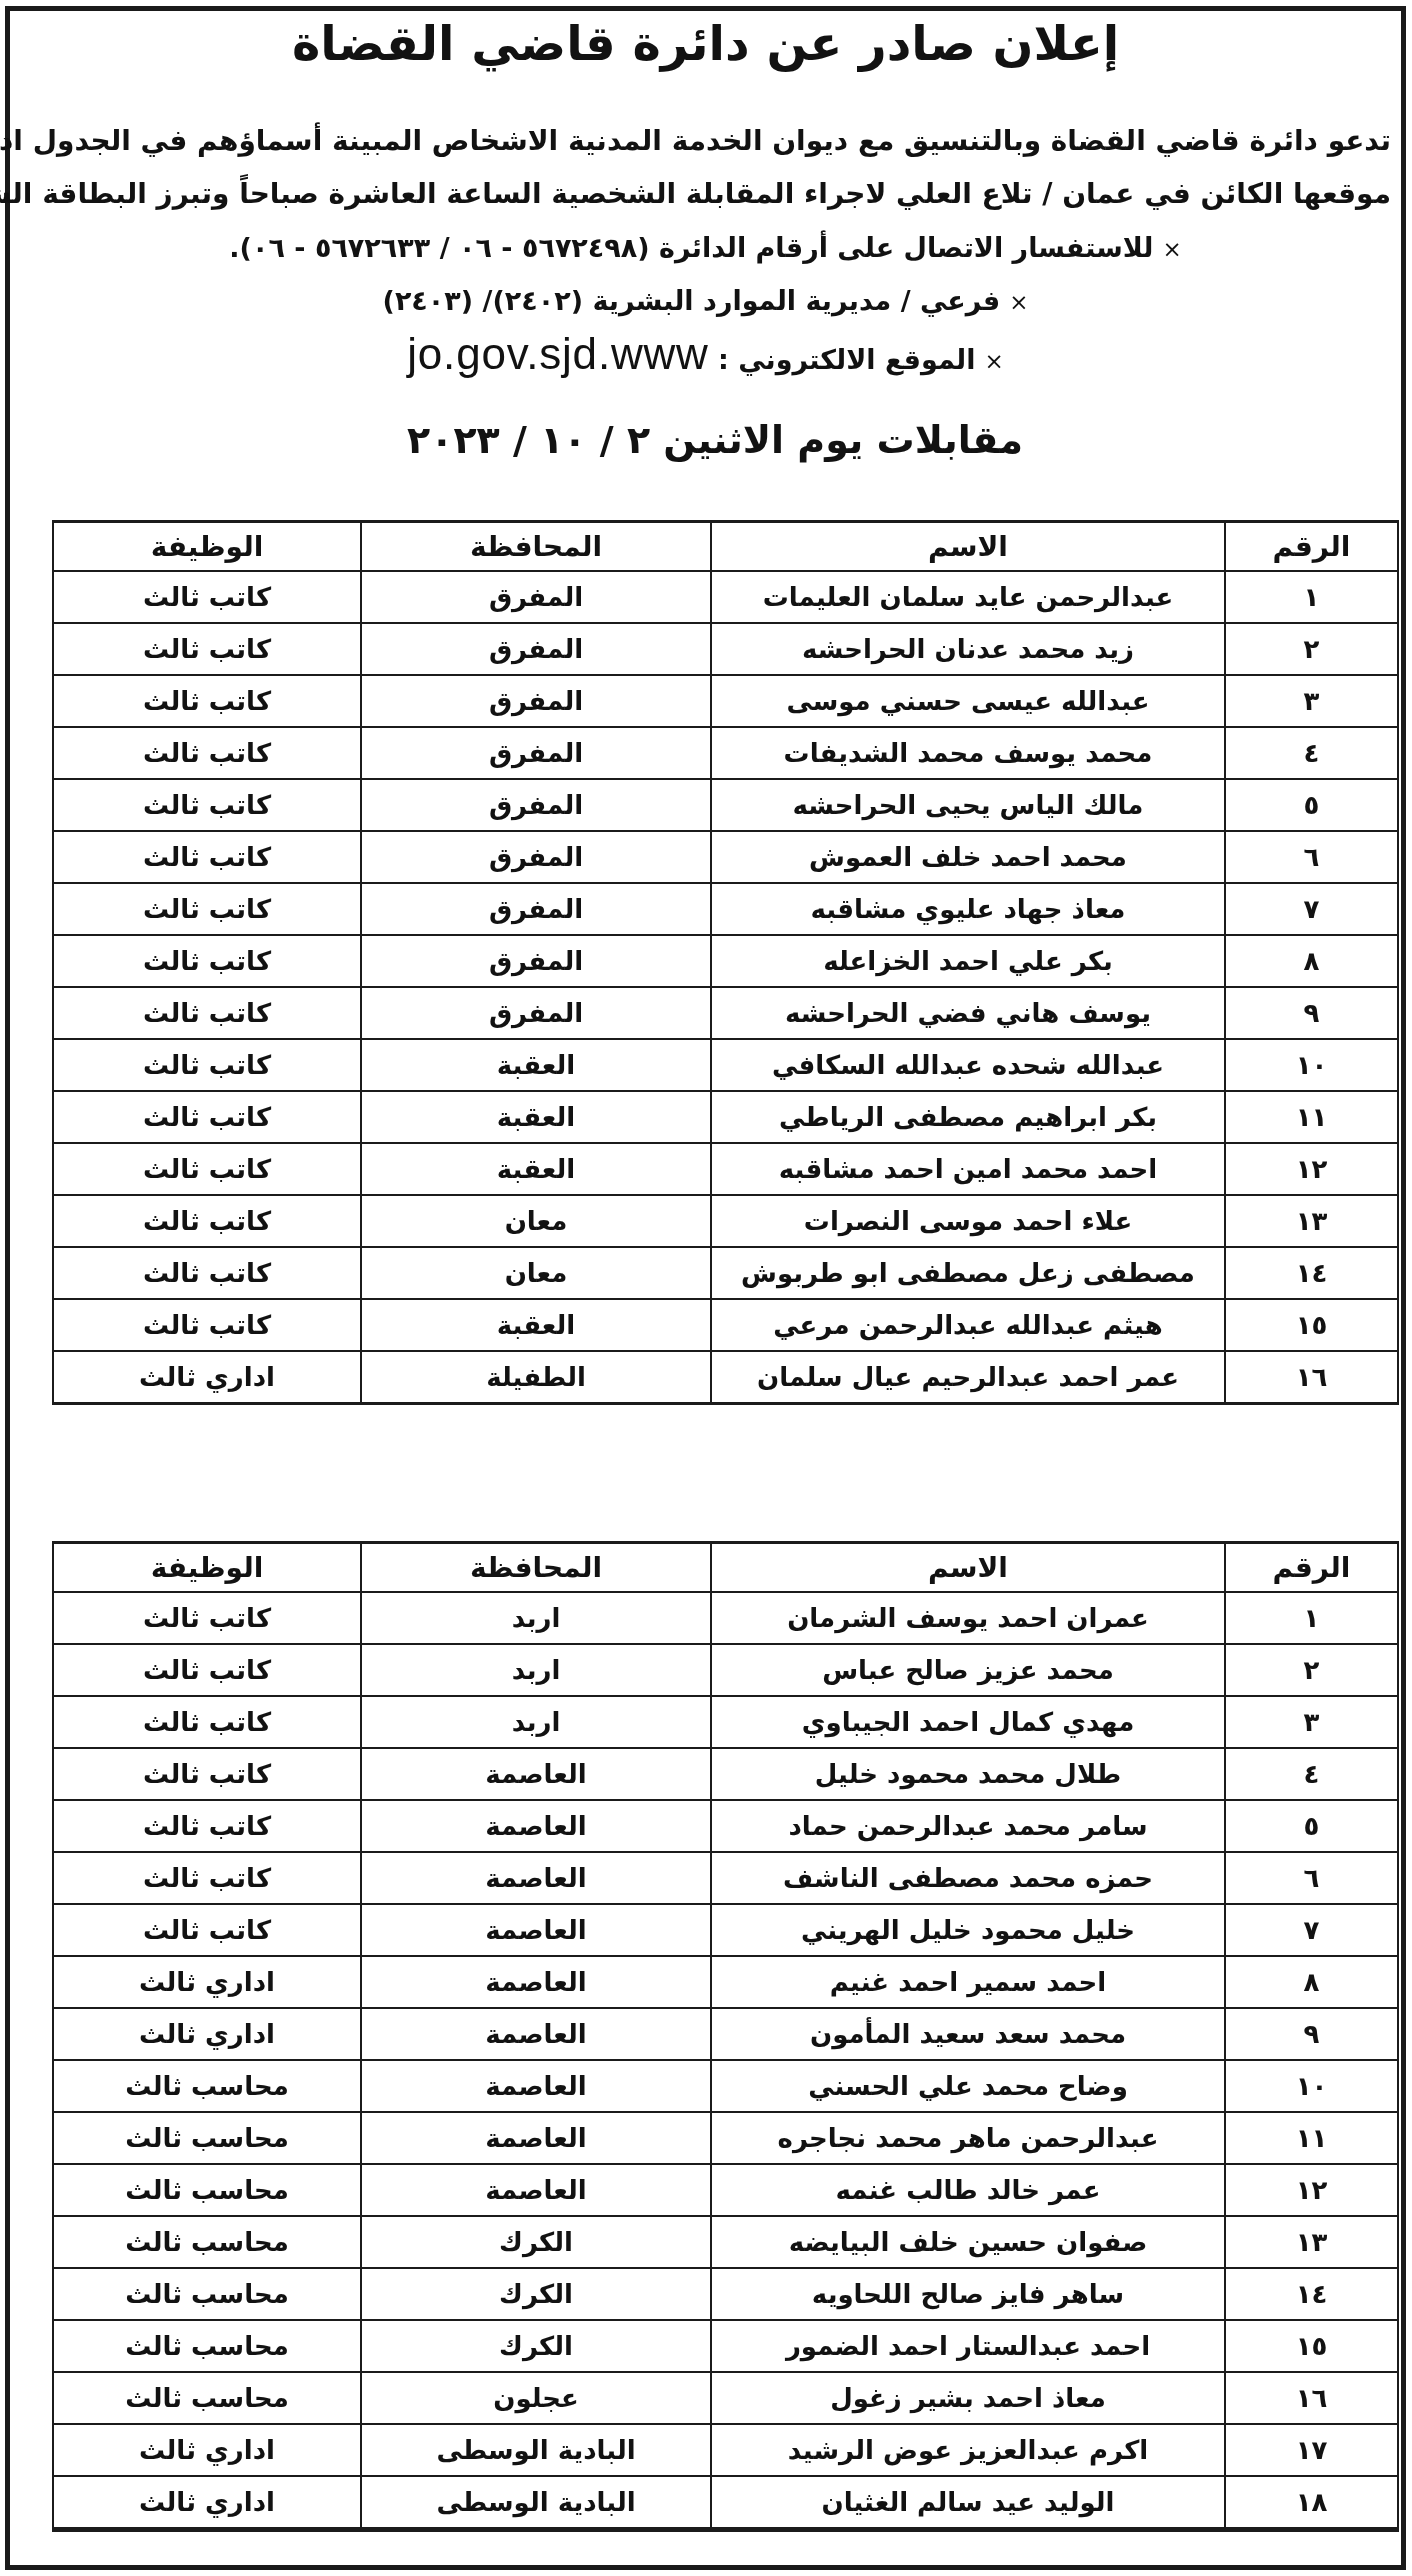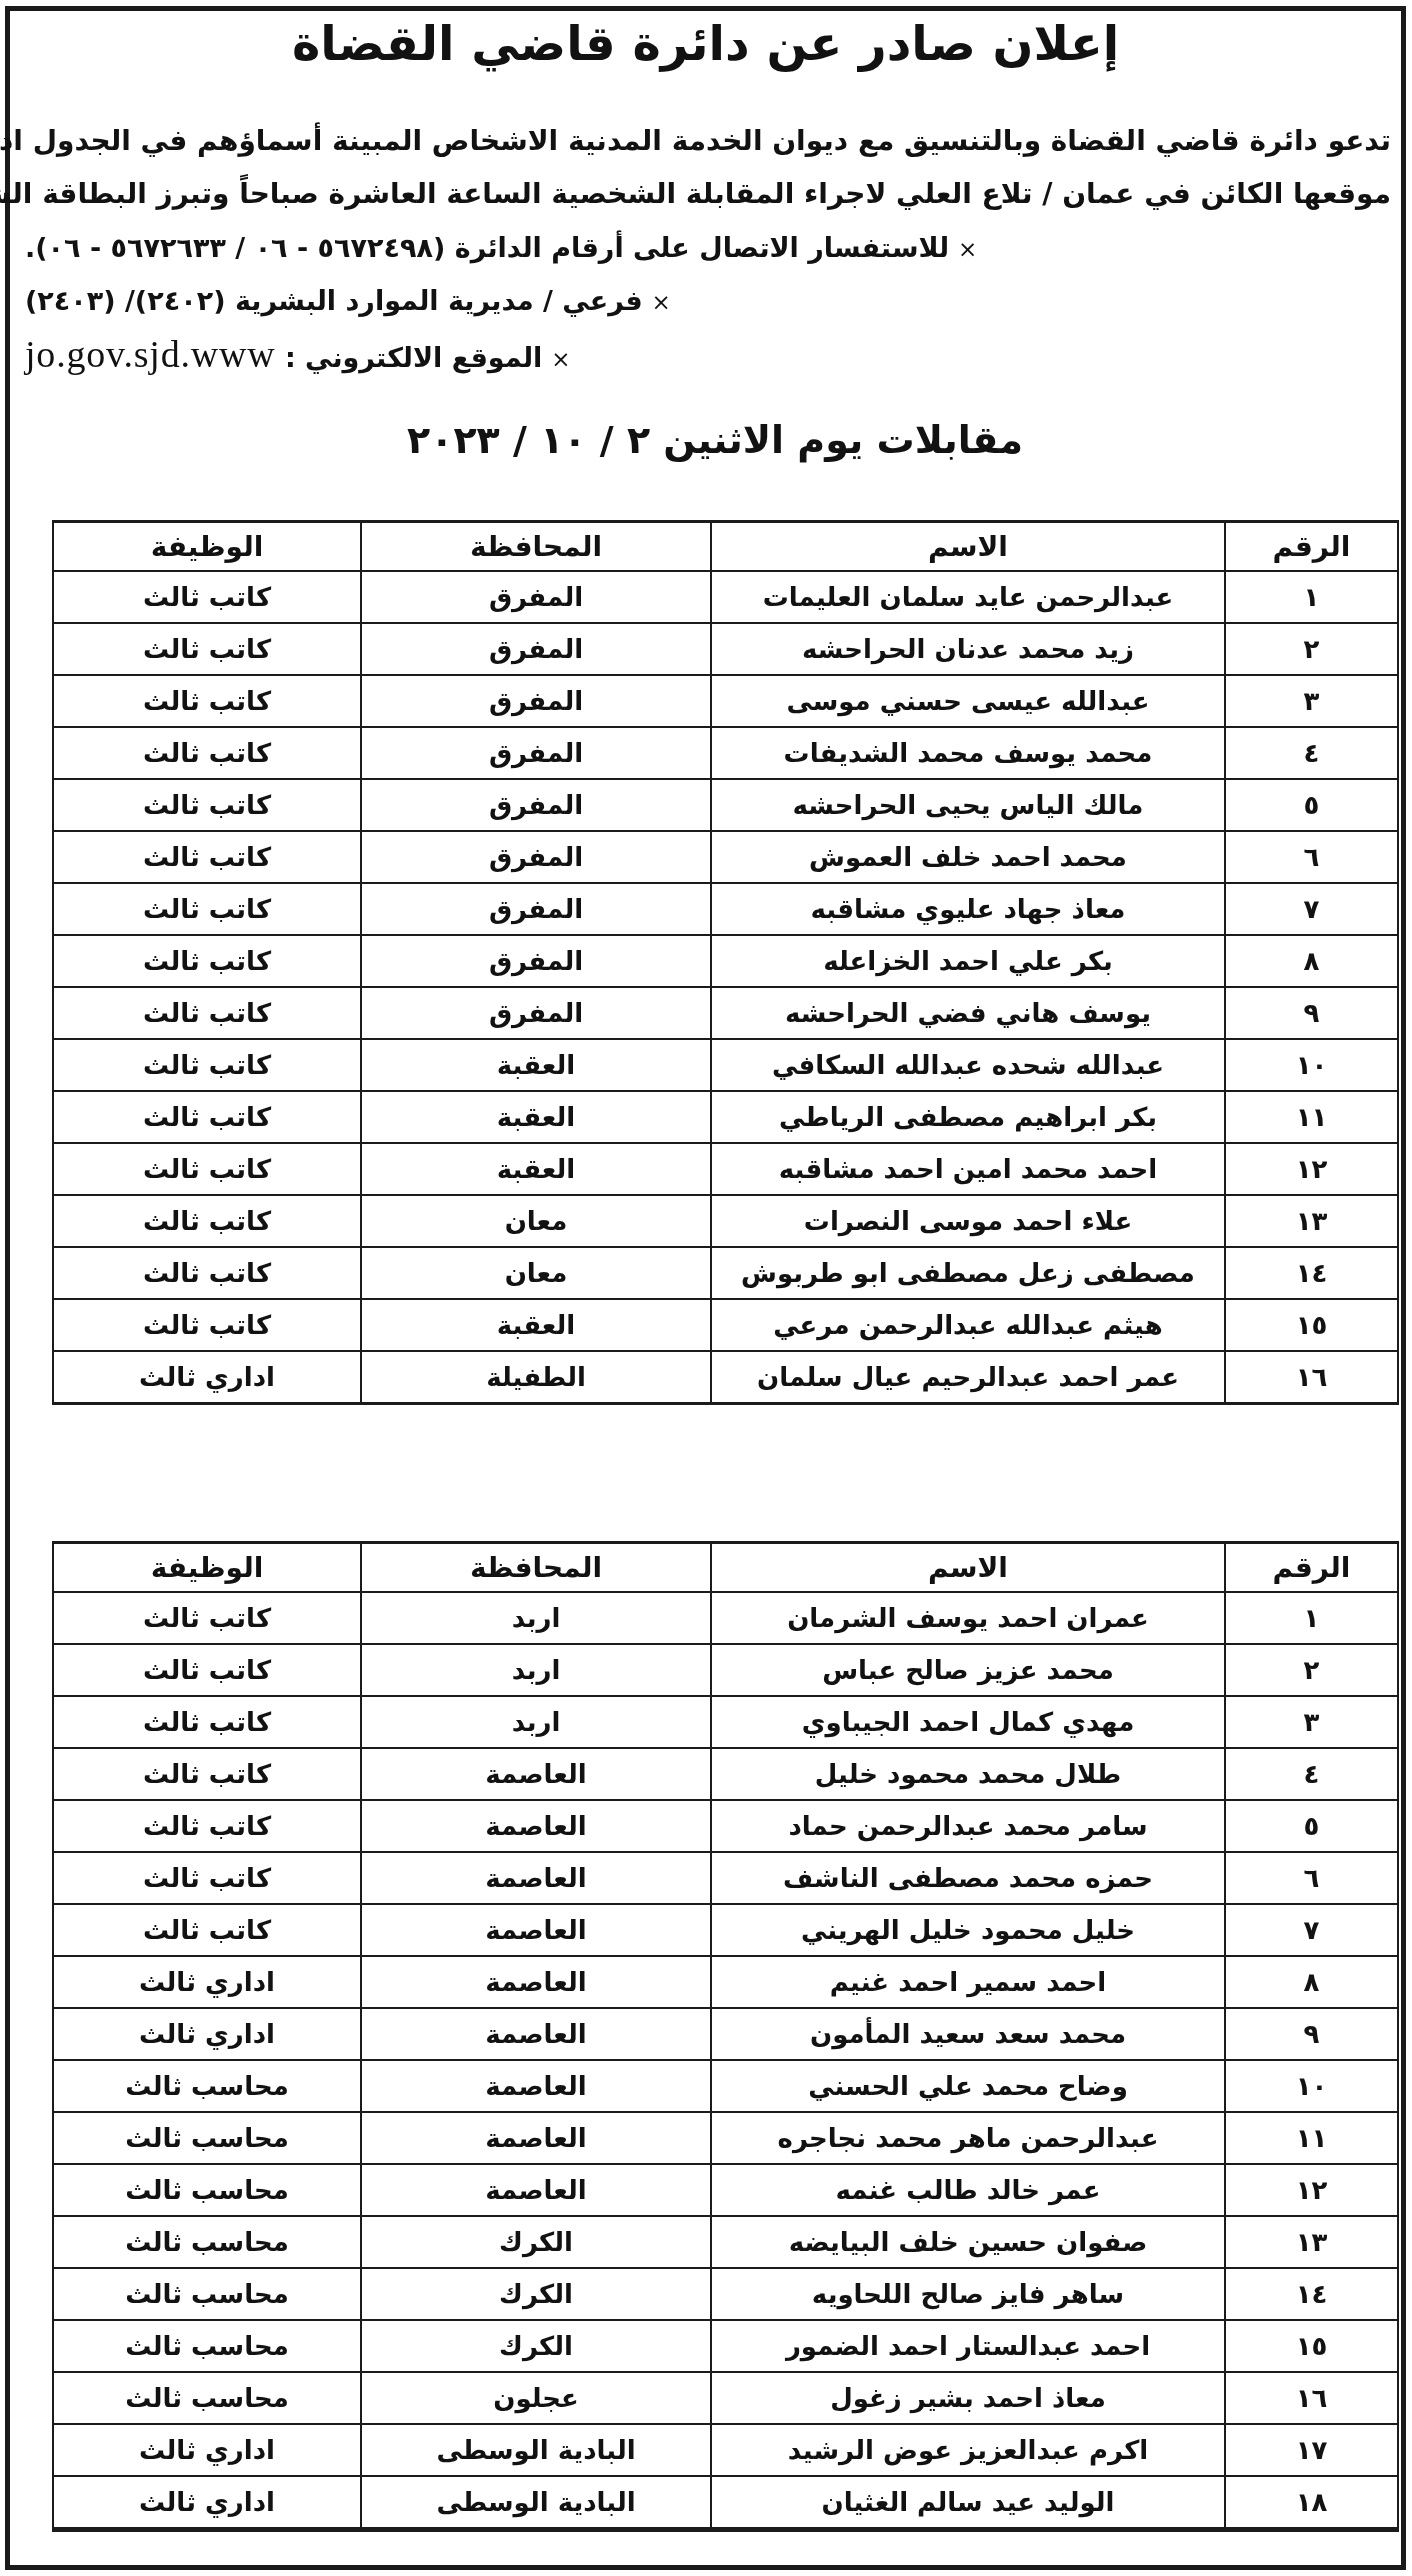--- a/index.html
+++ b/index.html
@@ -29,30 +29,30 @@
     font-size:28px;font-weight:bold;line-height:53px;
   }
   .intro-line{
     text-align:justify;
     text-align-last:justify;
     white-space:nowrap;
   }
   .notes{
     position:absolute;top:222px;right:26px;left:26px;
     font-size:27px;font-weight:bold;line-height:52px;
-    text-align:left;
+    text-align:center;
   }
   .note-line .bullet{
     font-size:23px;
     padding-left:9px;
     font-weight:normal;
   }
   .note-latin{
-    font-family:Liberation Serif, serif;
-    font-size:38px;
+    font-family:Liberation Sans, sans-serif;
+    font-size:44px;
     font-weight:normal;
     letter-spacing:0.8px;
   }
   .section-heading{
     position:absolute;left:0;right:0;
     text-align:center;
     font-size:38px;font-weight:bold;
   }
   #heading-0{top:418px;padding-left:19px;}
   #heading-1{top:1439px;}

